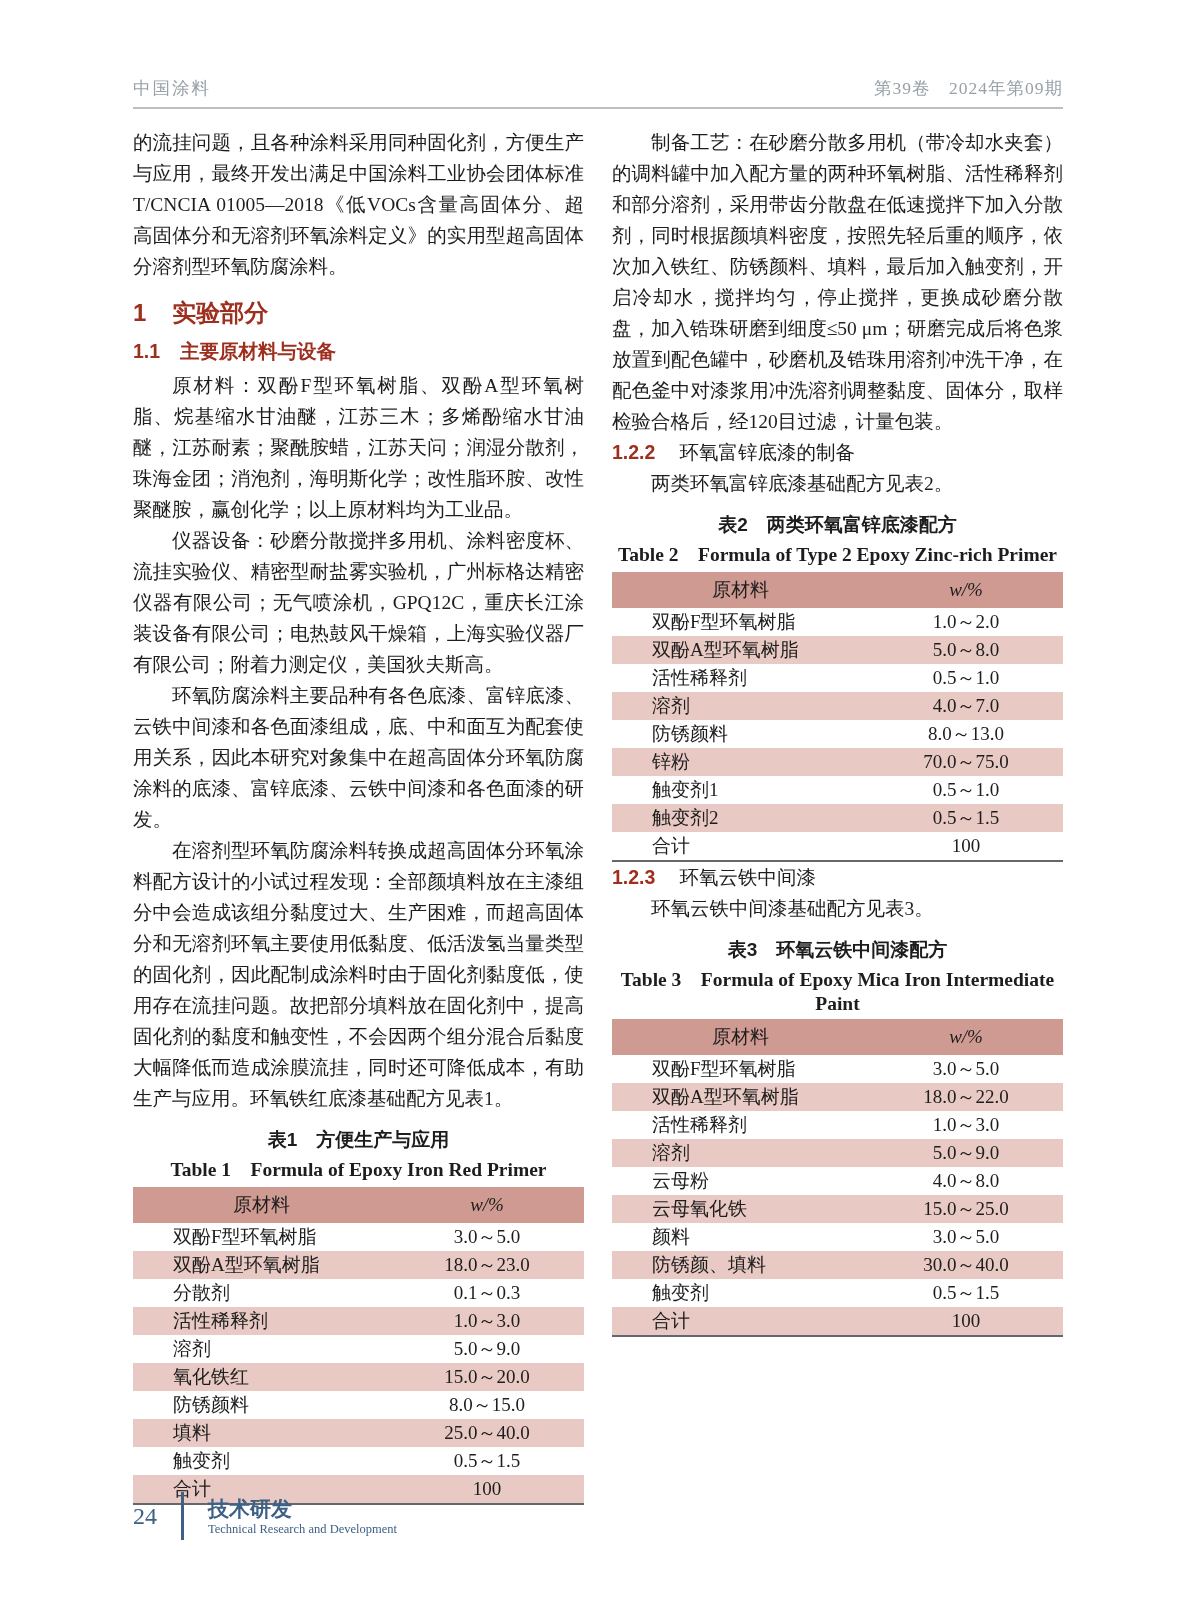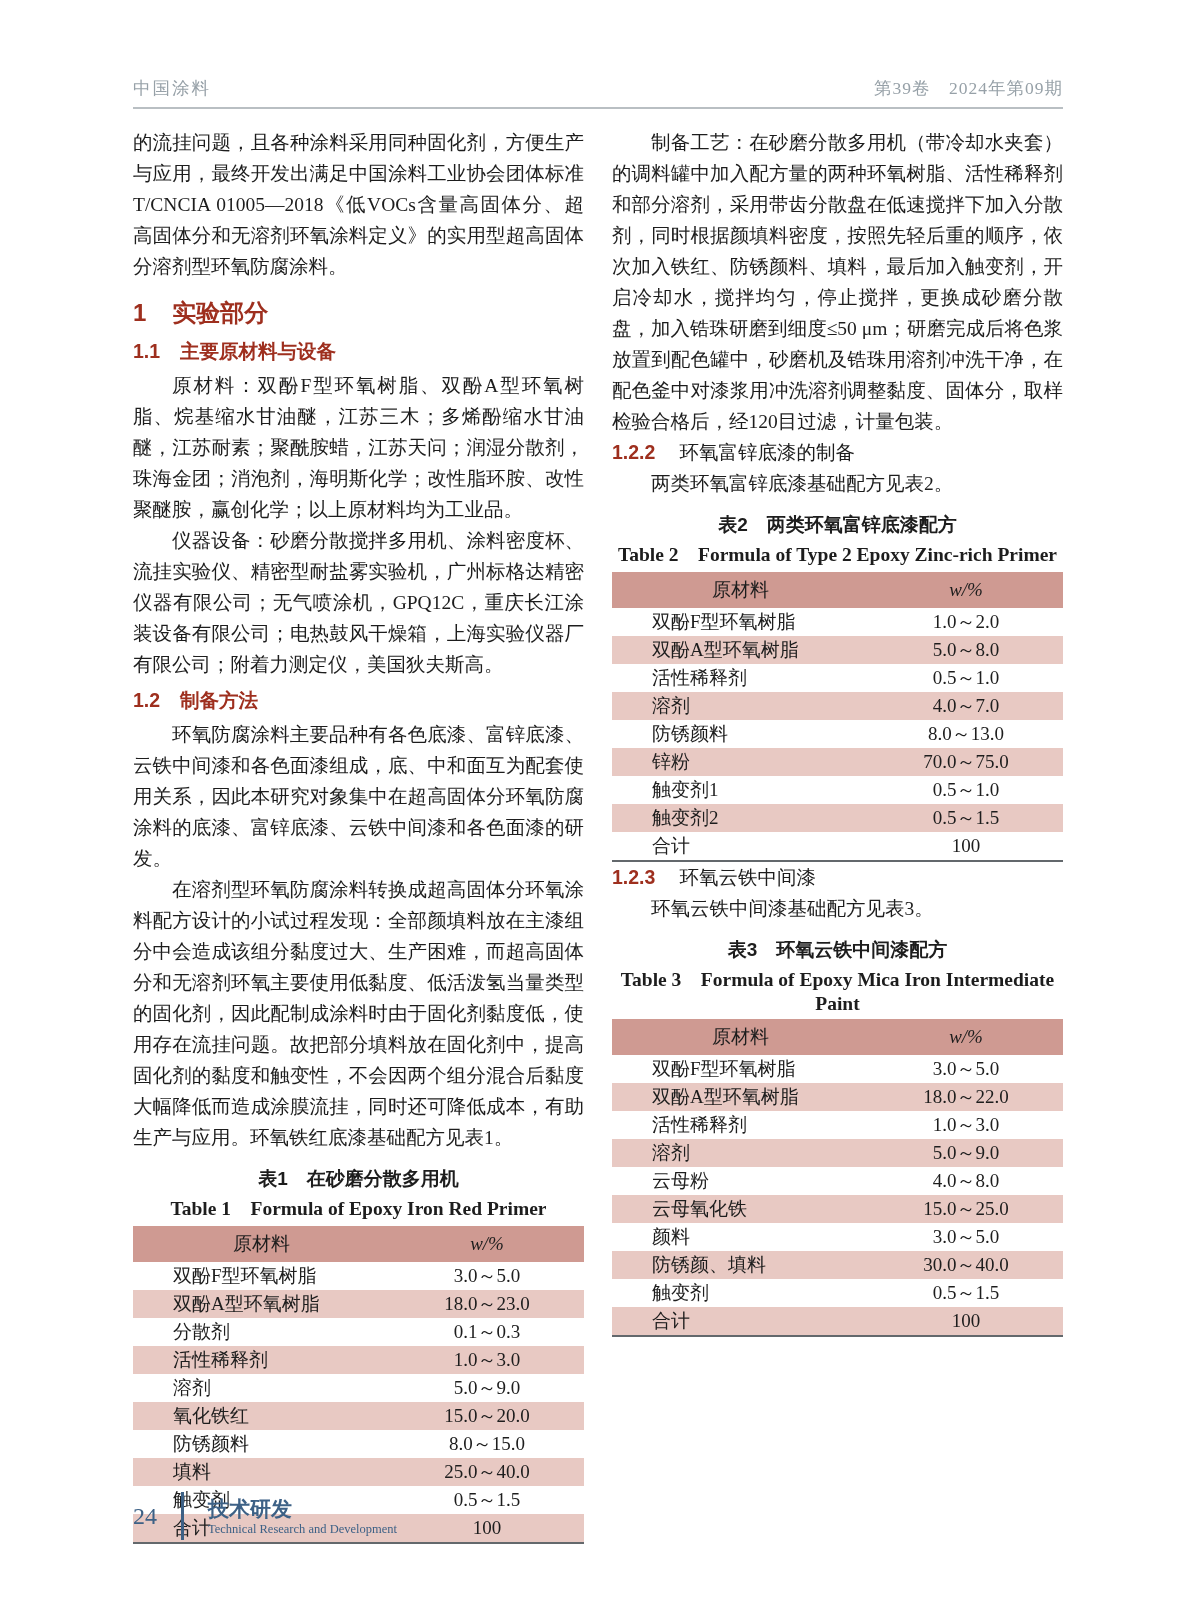--- a/index.html
+++ b/index.html
@@ -97,31 +97,27 @@
       </div>
 
       <div class="sec2">
         <span>1.1</span>
         <span>主要原材料与设备</span>
       </div>
 
       <p class="body indent">原材料：双酚F型环氧树脂、双酚A型环氧树脂、烷基缩水甘油醚，江苏三木；多烯酚缩水甘油醚，江苏耐素；聚酰胺蜡，江苏天问；润湿分散剂，珠海金团；消泡剂，海明斯化学；改性脂环胺、改性聚醚胺，赢创化学；以上原材料均为工业品。</p>
       <p class="body indent">仪器设备：砂磨分散搅拌多用机、涂料密度杯、流挂实验仪、精密型耐盐雾实验机，广州标格达精密仪器有限公司；无气喷涂机，GPQ12C，重庆长江涂装设备有限公司；电热鼓风干燥箱，上海实验仪器厂有限公司；附着力测定仪，美国狄夫斯高。</p>
 
-      <div class="sec2">
-        <span>1.2</span>
-        <span>制备方法</span>
-      </div>
 
       <p class="body indent">环氧防腐涂料主要品种有各色底漆、富锌底漆、云铁中间漆和各色面漆组成，底、中和面互为配套使用关系，因此本研究对象集中在超高固体分环氧防腐涂料的底漆、富锌底漆、云铁中间漆和各色面漆的研发。</p>
 
 
       <p class="body indent">在溶剂型环氧防腐涂料转换成超高固体分环氧涂料配方设计的小试过程发现：全部颜填料放在主漆组分中会造成该组分黏度过大、生产困难，而超高固体分和无溶剂环氧主要使用低黏度、低活泼氢当量类型的固化剂，因此配制成涂料时由于固化剂黏度低，使用存在流挂问题。故把部分填料放在固化剂中，提高固化剂的黏度和触变性，不会因两个组分混合后黏度大幅降低而造成涂膜流挂，同时还可降低成本，有助生产与应用。环氧铁红底漆基础配方见表1。</p>
 
-      <div class="cap-cn">表1　在砂磨分散多用机</div>
+      <div class="cap-cn">表1　方便生产与应用</div>
       <div class="cap-en">Table 1　Formula of Epoxy Iron Red Primer</div>
 
       <table class="formula">
         <colgroup>
             <col class="c1">
             <col class="c2">
           </colgroup>
         <thead>
           <tr>
             <th class="th-name">原材料</th>

